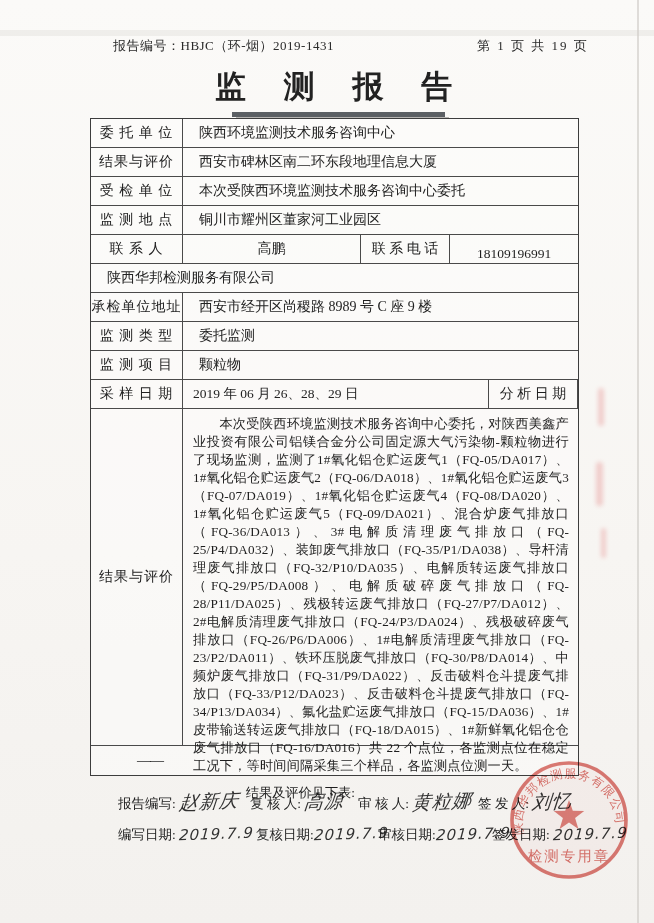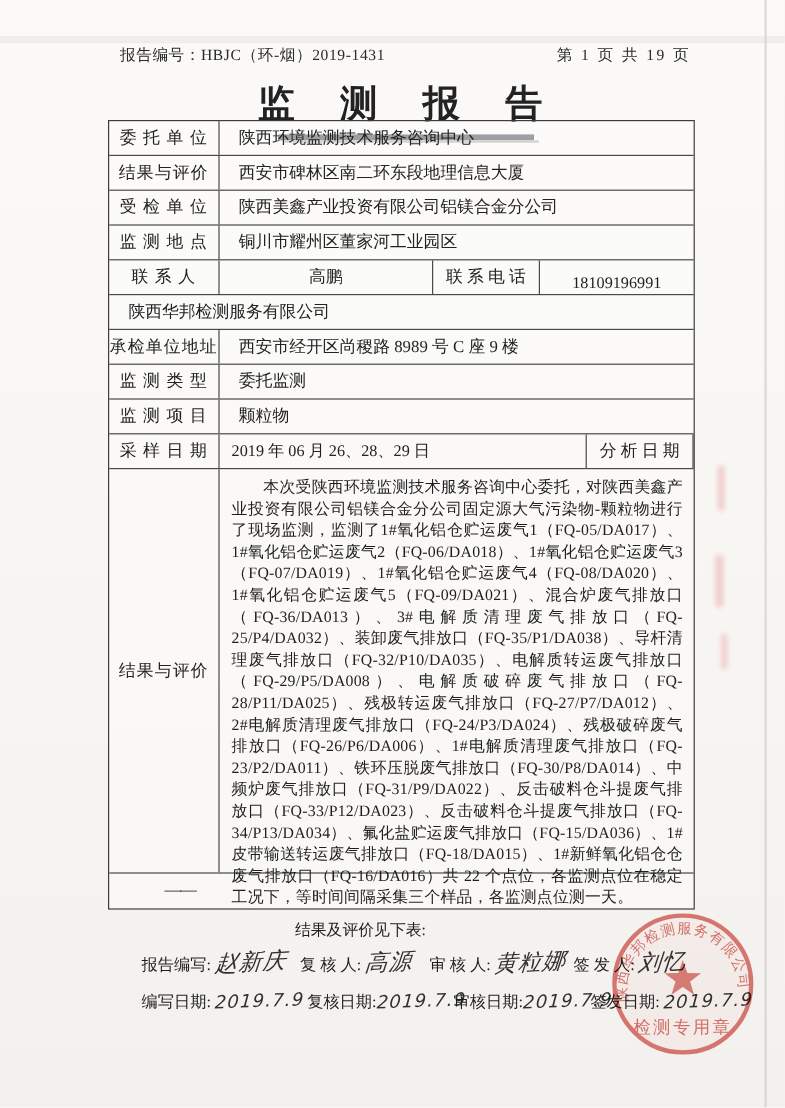--- a/index.html
+++ b/index.html
@@ -12,33 +12,33 @@
     overflow:hidden;
   }
   .page {
     position:absolute; inset:0;
     background:linear-gradient(180deg,#fbfaf8 0%,#f7f5f2 60%,#f3f1ee 100%);
   }
   .scan-band { position:absolute; left:0; top:30px; width:100%; height:6px; background:#e3e1de; opacity:.5; }
   .scan-edge { position:absolute; left:637px; top:0; width:2px; height:100%; background:#cfccc8; opacity:.65; }
   .smudge { position:absolute; background:#d66; border-radius:3px; filter:blur(2px); opacity:.28; }
 
-  .hdr { position:absolute; top:37px; font-size:13px; letter-spacing:.5px; color:#2a2a2a; }
+  .hdr { position:absolute; top:37px; font-size:13px; letter-spacing:.5px; color:#2a2a2a;margin-left:13px; }
   .hdr-left { left:100px; }
   .hdr-right { left:464px; letter-spacing:2px; }
 
   .title {
     position:absolute; top:66px; left:0; right:0; text-align:center;
     transform:translateX(14px);
     font-size:31px; font-weight:bold; letter-spacing:15px; color:#222;
   }
   .title-bar { position:absolute; left:232px; top:112px; width:213px; height:5px; background:#5c6064; }
   .title-bar-shadow { position:absolute; left:236px; top:117px; width:213px; height:2px; background:#b8b6b3; }
 
-  .form { position:absolute; left:90px; top:100px; width:489px; border:1.5px solid #3d3d3d; background:rgba(255,255,255,.4); }
+  .form { position:absolute; left:90px; top:118px; width:489px; border:1.5px solid #3d3d3d; background:rgba(255,255,255,.4); }
   .row { display:flex; border-bottom:1px solid #4a4a4a; height:29px; align-items:stretch; }
   .row:last-child { border-bottom:none; }
   .row.tall { height:337px; }
   .cell-label {
     width:92px; flex:0 0 92px; border-right:1px solid #4a4a4a;
     display:flex; align-items:center; justify-content:center;
     font-size:14px; color:#222; text-align:center; letter-spacing:1px;
   }
   .cell-value {
     flex:1 1 auto; display:flex; align-items:center;
@@ -98,21 +98,21 @@
       <div class="cell-value">陕西环境监测技术服务咨询中心</div>
     </div>
 
     <div class="row">
       <div class="cell-label">结果与评价</div>
       <div class="cell-value">西安市碑林区南二环东段地理信息大厦</div>
     </div>
 
     <div class="row">
       <div class="cell-label">受 检 单 位</div>
-      <div class="cell-value">陕西美鑫产业投资有限公司铝镁合金分公司</div>
+      <div class="cell-value">本次受陕西环境监测技术服务咨询中心委托</div>
     </div>
 
     <div class="row">
       <div class="cell-label">监 测 地 点</div>
       <div class="cell-value">铜川市耀州区董家河工业园区</div>
     </div>
 
     <div class="row">
       <div class="cell-label">联 系 人</div>
       <div class="cell-value center">高鹏</div>

